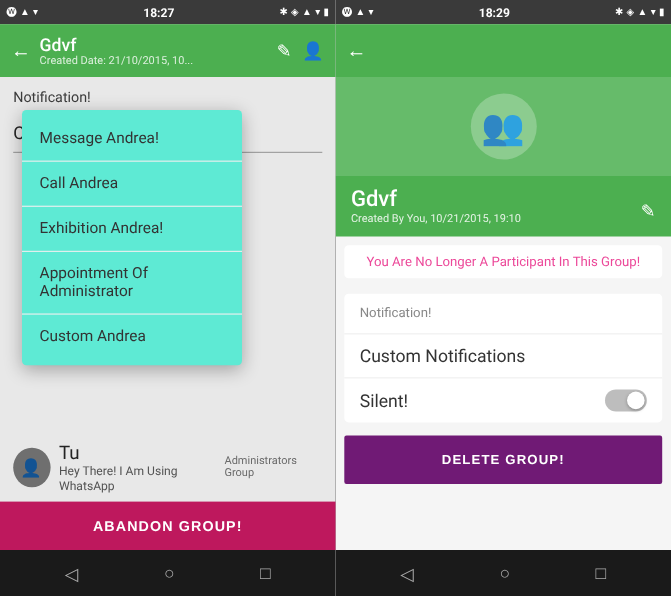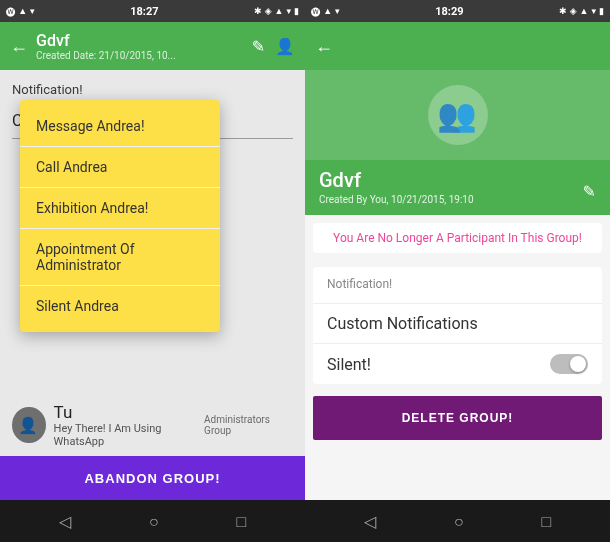--- a/index.html
+++ b/index.html
@@ -120,21 +120,21 @@
     }
 
     .chat-meta {
       font-size: 10px;
       color: #999;
       margin-left: auto;
     }
 
     .abandon-btn {
       height: 44px;
-      background: #6d28d9;
+      background: #be185d;
       color: white;
       font-size: 13px;
       font-weight: bold;
       letter-spacing: 1px;
       display: flex;
       align-items: center;
       justify-content: center;
       border: none;
       width: 100%;
       cursor: pointer;
@@ -153,21 +153,21 @@
       color: #aaa;
       font-size: 16px;
     }
 
     
     .dropdown-menu {
       position: absolute;
       top: 100px;
       left: 20px;
       width: 200px;
-      background: #fde047;
+      background: #5eead4;
       border-radius: 4px;
       box-shadow: 0 4px 16px rgba(0,0,0,0.3);
       z-index: 100;
       padding: 6px 0;
     }
 
     .dropdown-item {
       padding: 12px 16px;
       font-size: 14px;
       color: #333;
@@ -405,21 +405,21 @@
     <span class="nav-icon">◁</span>
     <span class="nav-icon">○</span>
     <span class="nav-icon">□</span>
   </div>
 
   <div class="dropdown-menu">
     <div class="dropdown-item">Message Andrea!</div>
     <div class="dropdown-item">Call Andrea</div>
     <div class="dropdown-item">Exhibition Andrea!</div>
     <div class="dropdown-item">Appointment Of Administrator</div>
-    <div class="dropdown-item">Silent Andrea</div>
+    <div class="dropdown-item">Custom Andrea</div>
   </div>
 </div>
 
 <div class="right-panel">
 
   <div class="status-bar-right">
     <div style="display:flex;gap:3px;font-size:9px;">
       <span>🅦</span>
       <span>▲</span>
       <span>▾</span>

